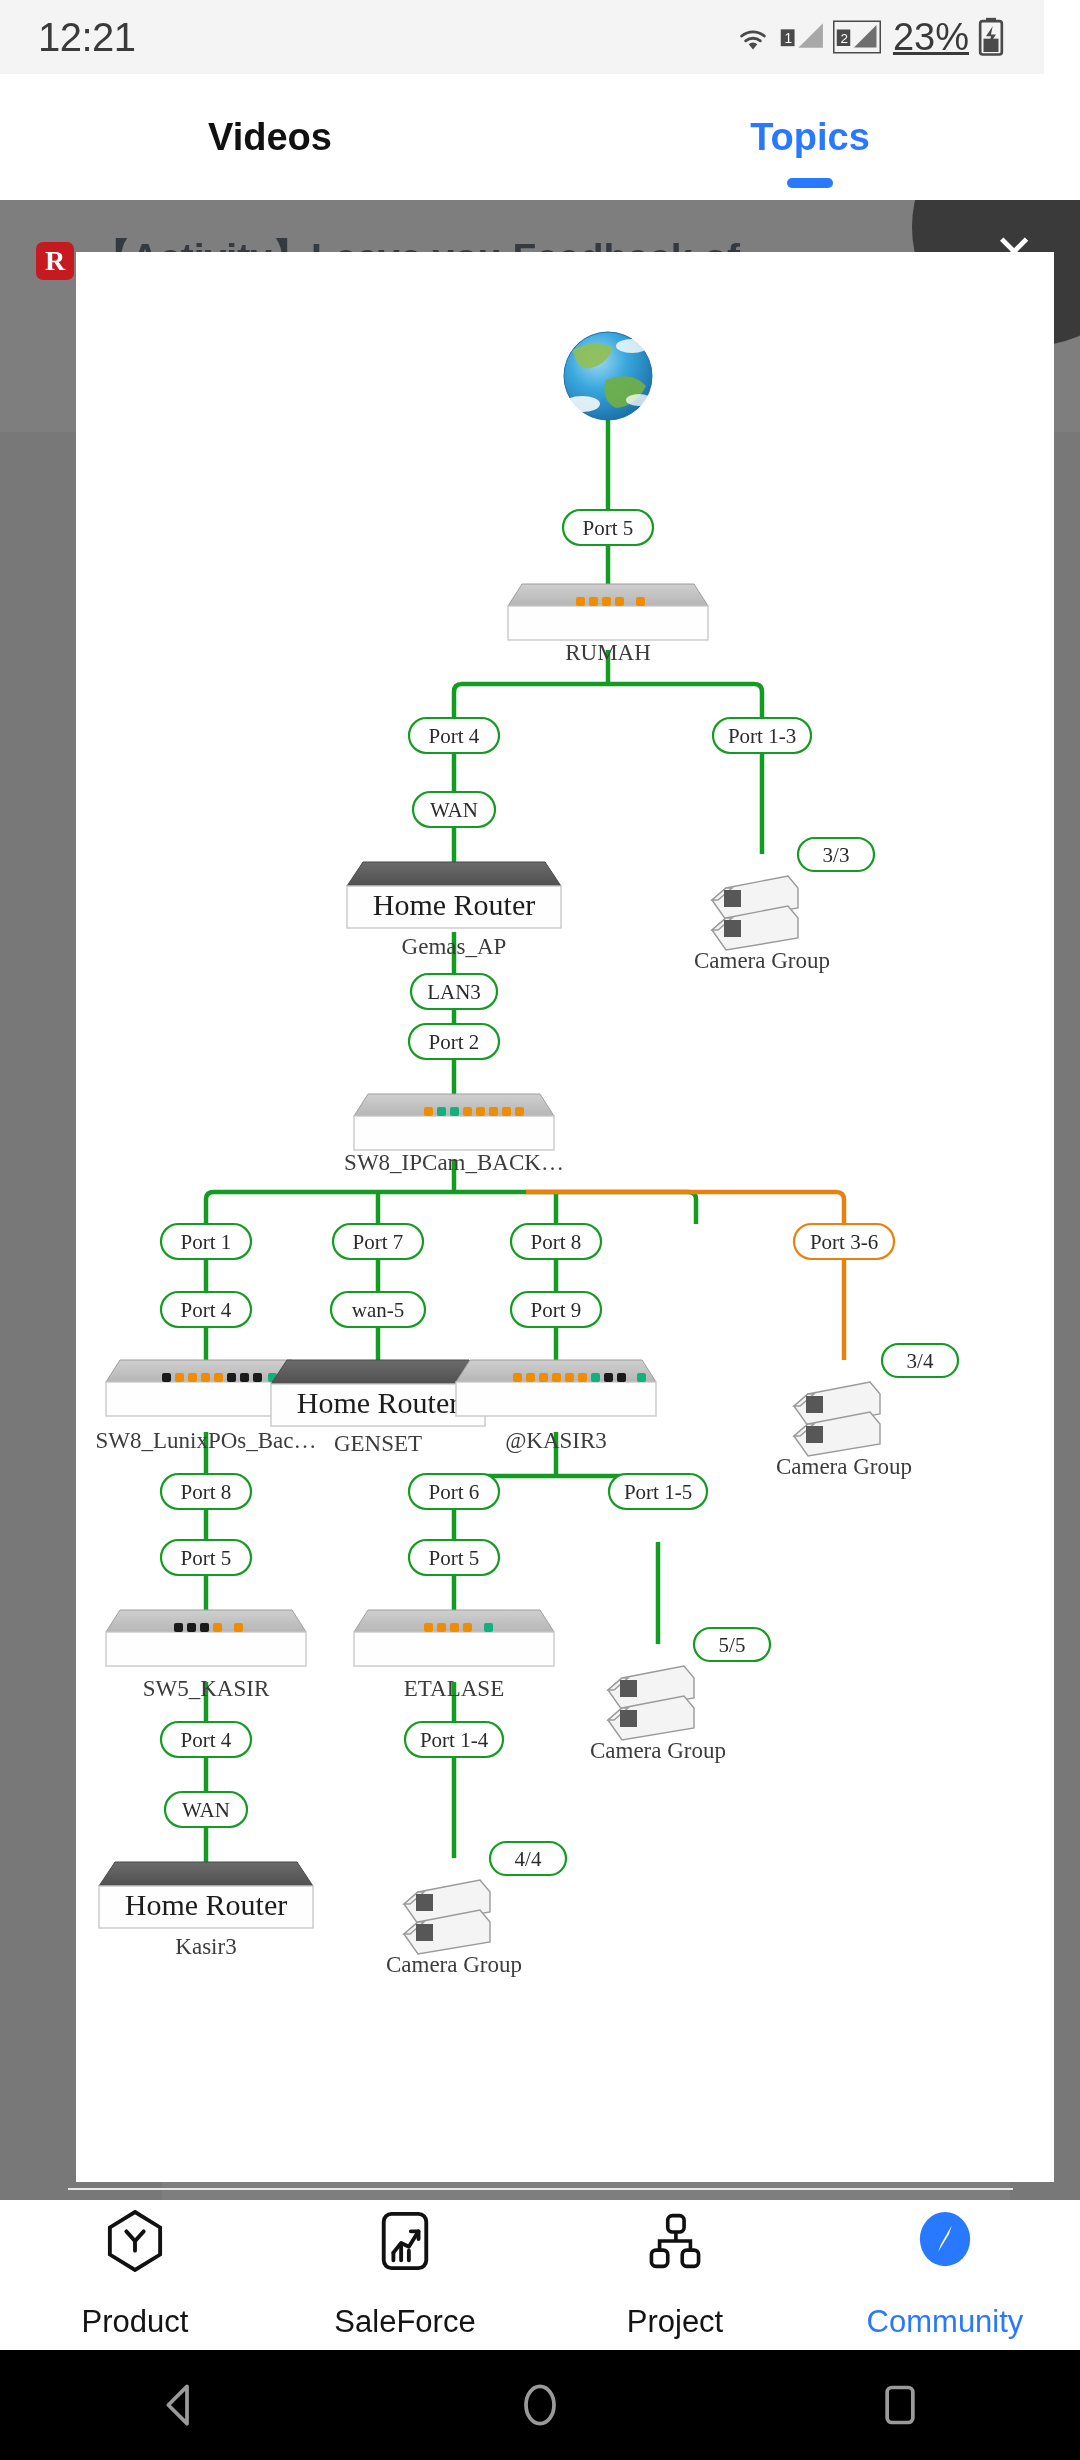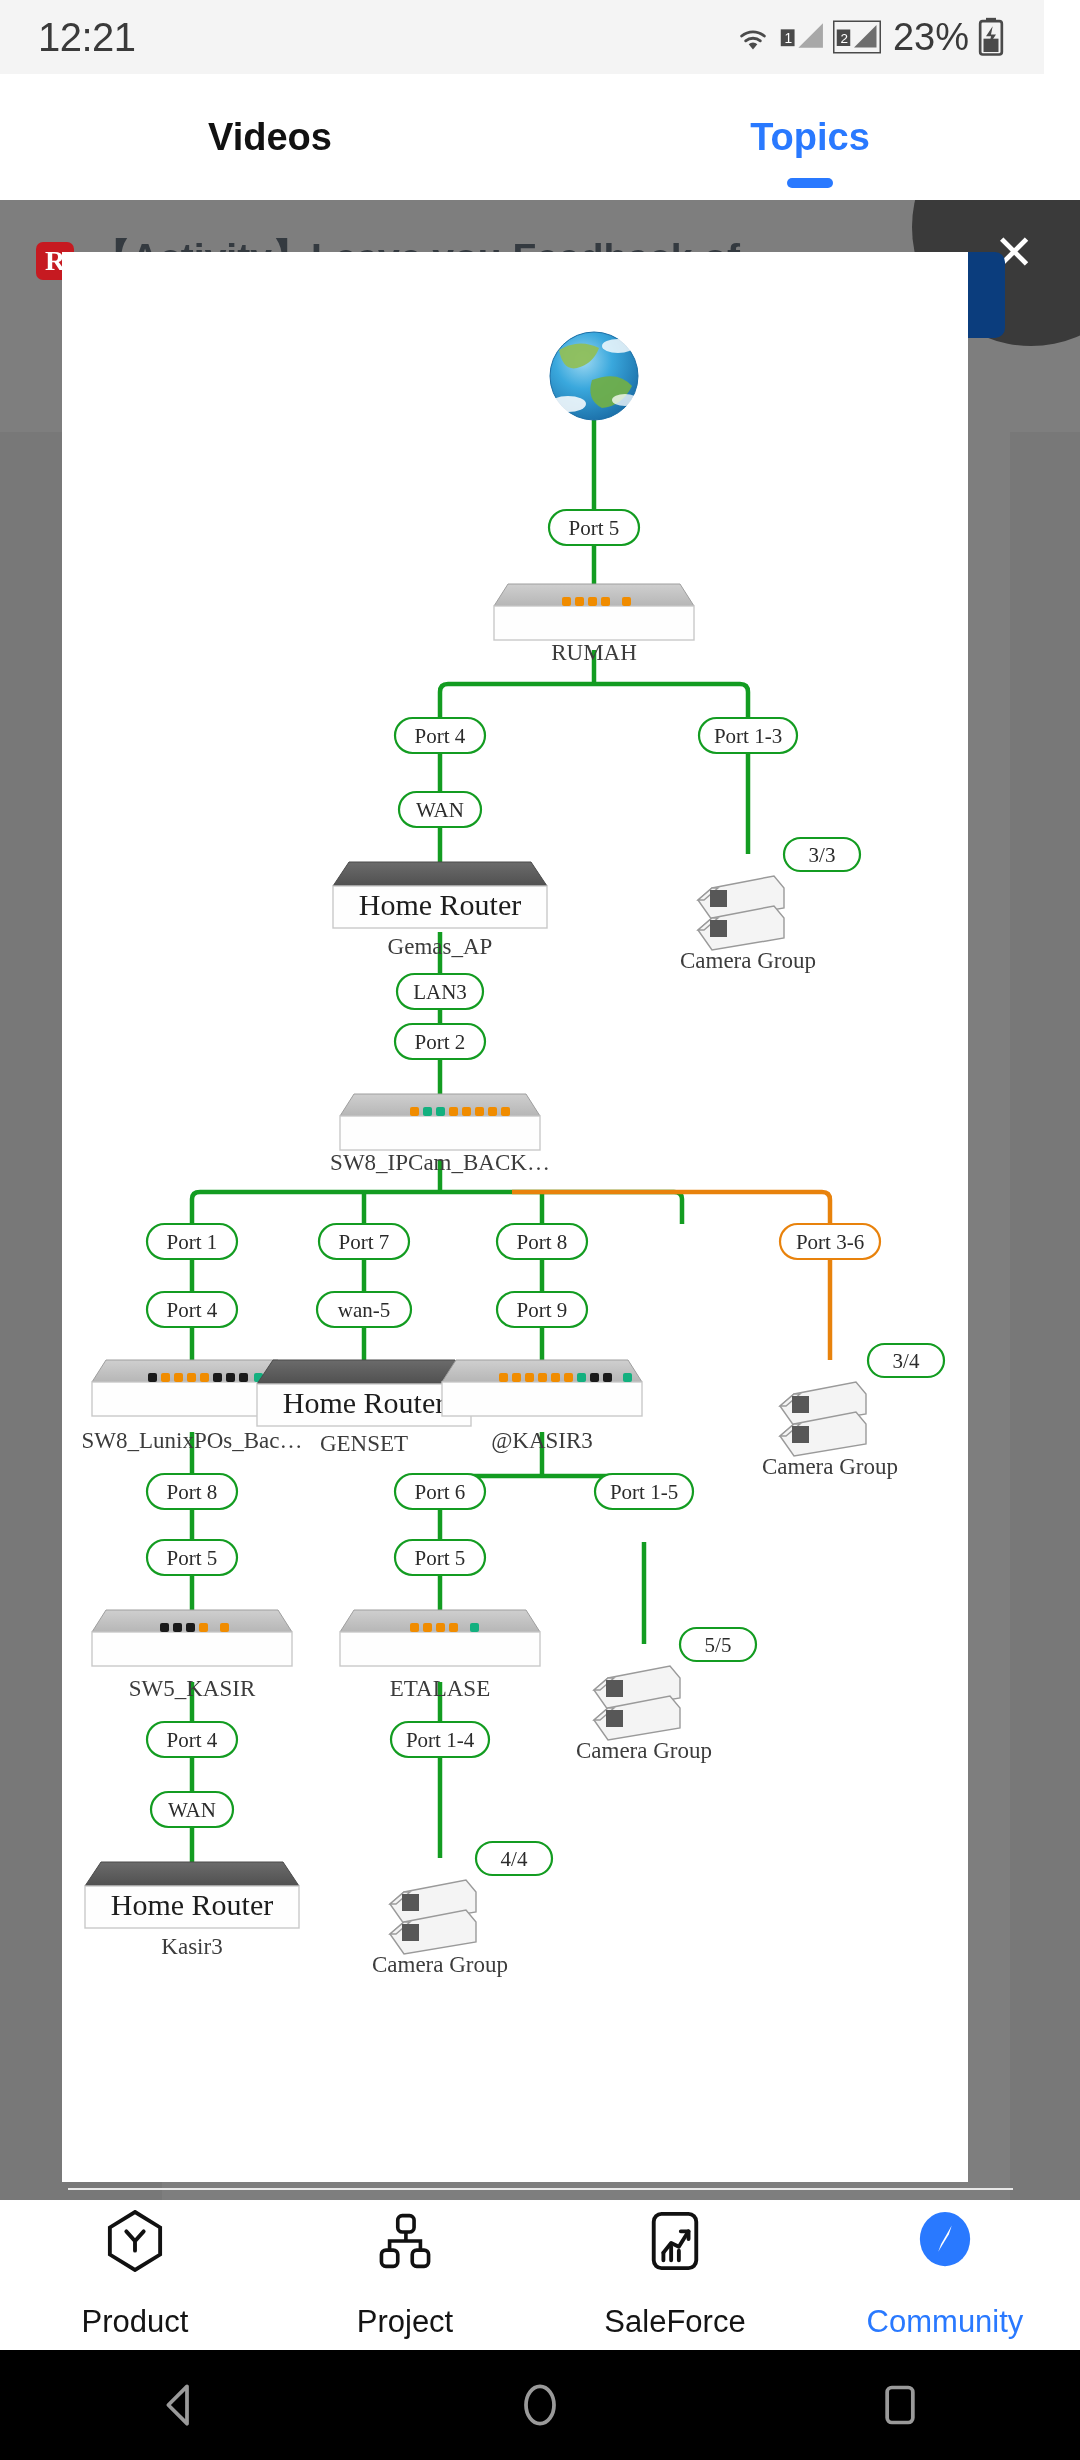--- a/index.html
+++ b/index.html
@@ -13,21 +13,21 @@
 
   
   .statusbar {
     position: absolute; top: 0; left: 0; width: 1044px; height: 74px;
     background: #f4f4f4;
     display: flex; align-items: center; justify-content: space-between;
     padding: 0 38px;
   }
   .status-time { font-size: 40px; color: #3a3a3a; letter-spacing: -0.5px; }
   .status-right { display: flex; align-items: center; gap: 7px; }
-  .status-pct { font-size: 38px; color: #3a3a3a; margin-left: 5px; }
+  .status-pct { font-size: 38px; color: #3a3a3a; margin-left: 5px; text-decoration: underline; }
 
   
   .tabbar {
     position: absolute; top: 74px; left: 0; width: 1080px; height: 126px;
     background: #ffffff; display: flex;
   }
   .tab {
     flex: 1; display: flex; flex-direction: column;
     align-items: center; justify-content: center; position: relative;
   }
@@ -76,22 +76,22 @@
   }
   .close-x {
     position: absolute; top: 22px; right: 36px;
     width: 60px; height: 60px; color: #ffffff; font-size: 48px;
     display: flex; align-items: center; justify-content: center;
     font-weight: 300;
   }
 
   
   .topo-card {
-    position: absolute; top: 52px; left: 62px;
-    width: 906px; height: 1930px;
+    position: absolute; top: 52px; left: 76px;
+    width: 978px; height: 1930px;
     background: #ffffff; overflow: hidden;
   }
   .topo-svg { position: absolute; top: 0; left: 0; }
 
   
   .watermark {
     position: absolute; left: 210px; top: 2141px;
     font-size: 44px; color: #d4d4d4; white-space: nowrap;
     font-family: "Liberation Sans", sans-serif; z-index: 6;
   }
@@ -546,37 +546,37 @@
 
     <div class="navitem">
       <svg width="58" height="62" viewBox="0 0 30 32">
         <polygon points="15,1 28,9 28,23 15,31 2,23 2,9" fill="none" stroke="#111" stroke-width="2"></polygon>
         <path d="M10.5 11 L15 16 L19.5 11 M15 16 L15 21" stroke="#111" stroke-width="2" fill="none" stroke-linecap="round"></path>
       </svg>
       <span class="navlabel">Product</span>
     </div>
 
     <div class="navitem">
+      <svg width="58" height="62" viewBox="0 0 30 32">
+        <rect x="4" y="2" width="22" height="28" rx="4" fill="none" stroke="#111" stroke-width="2"></rect>
+        <path d="M9 22 L13 17 L17 19 L22 11" stroke="#111" stroke-width="2" fill="none" stroke-linecap="round" stroke-linejoin="round"></path>
+        <path d="M18 11 L22 11 L22 15" stroke="#111" stroke-width="2" fill="none" stroke-linecap="round" stroke-linejoin="round"></path>
+        <path d="M9 26 L9 22 M13 26 L13 19 M17 26 L17 21" stroke="#111" stroke-width="2" stroke-linecap="round"></path>
+      </svg>
+      <span class="navlabel">SaleForce</span>
+    </div>
+
+    <div class="navitem">
       <svg width="58" height="62" viewBox="0 0 32 32">
         <rect x="12" y="2" width="9" height="9" rx="2.5" fill="none" stroke="#111" stroke-width="2"></rect>
         <rect x="3" y="21" width="9" height="9" rx="2.5" fill="none" stroke="#111" stroke-width="2"></rect>
         <rect x="20" y="21" width="9" height="9" rx="2.5" fill="none" stroke="#111" stroke-width="2"></rect>
         <path d="M16.5 11 L16.5 16 M7.5 21 L7.5 16 L24.5 16 L24.5 21" stroke="#111" stroke-width="2" fill="none"></path>
       </svg>
       <span class="navlabel">Project</span>
-    </div>
-
-    <div class="navitem">
-      <svg width="58" height="62" viewBox="0 0 30 32">
-        <rect x="4" y="2" width="22" height="28" rx="4" fill="none" stroke="#111" stroke-width="2"></rect>
-        <path d="M9 22 L13 17 L17 19 L22 11" stroke="#111" stroke-width="2" fill="none" stroke-linecap="round" stroke-linejoin="round"></path>
-        <path d="M18 11 L22 11 L22 15" stroke="#111" stroke-width="2" fill="none" stroke-linecap="round" stroke-linejoin="round"></path>
-        <path d="M9 26 L9 22 M13 26 L13 19 M17 26 L17 21" stroke="#111" stroke-width="2" stroke-linecap="round"></path>
-      </svg>
-      <span class="navlabel">SaleForce</span>
     </div>
 
     <div class="navitem active">
       <svg width="58" height="62" viewBox="0 0 30 32">
         <ellipse cx="15" cy="15" rx="13" ry="14" fill="#2979ff"></ellipse>
         <path d="M18.5 8 L13 17.5 L11.5 21.5 L17 12.5 Z" fill="#ffffff"></path>
       </svg>
       <span class="navlabel">Community</span>
     </div>
 

